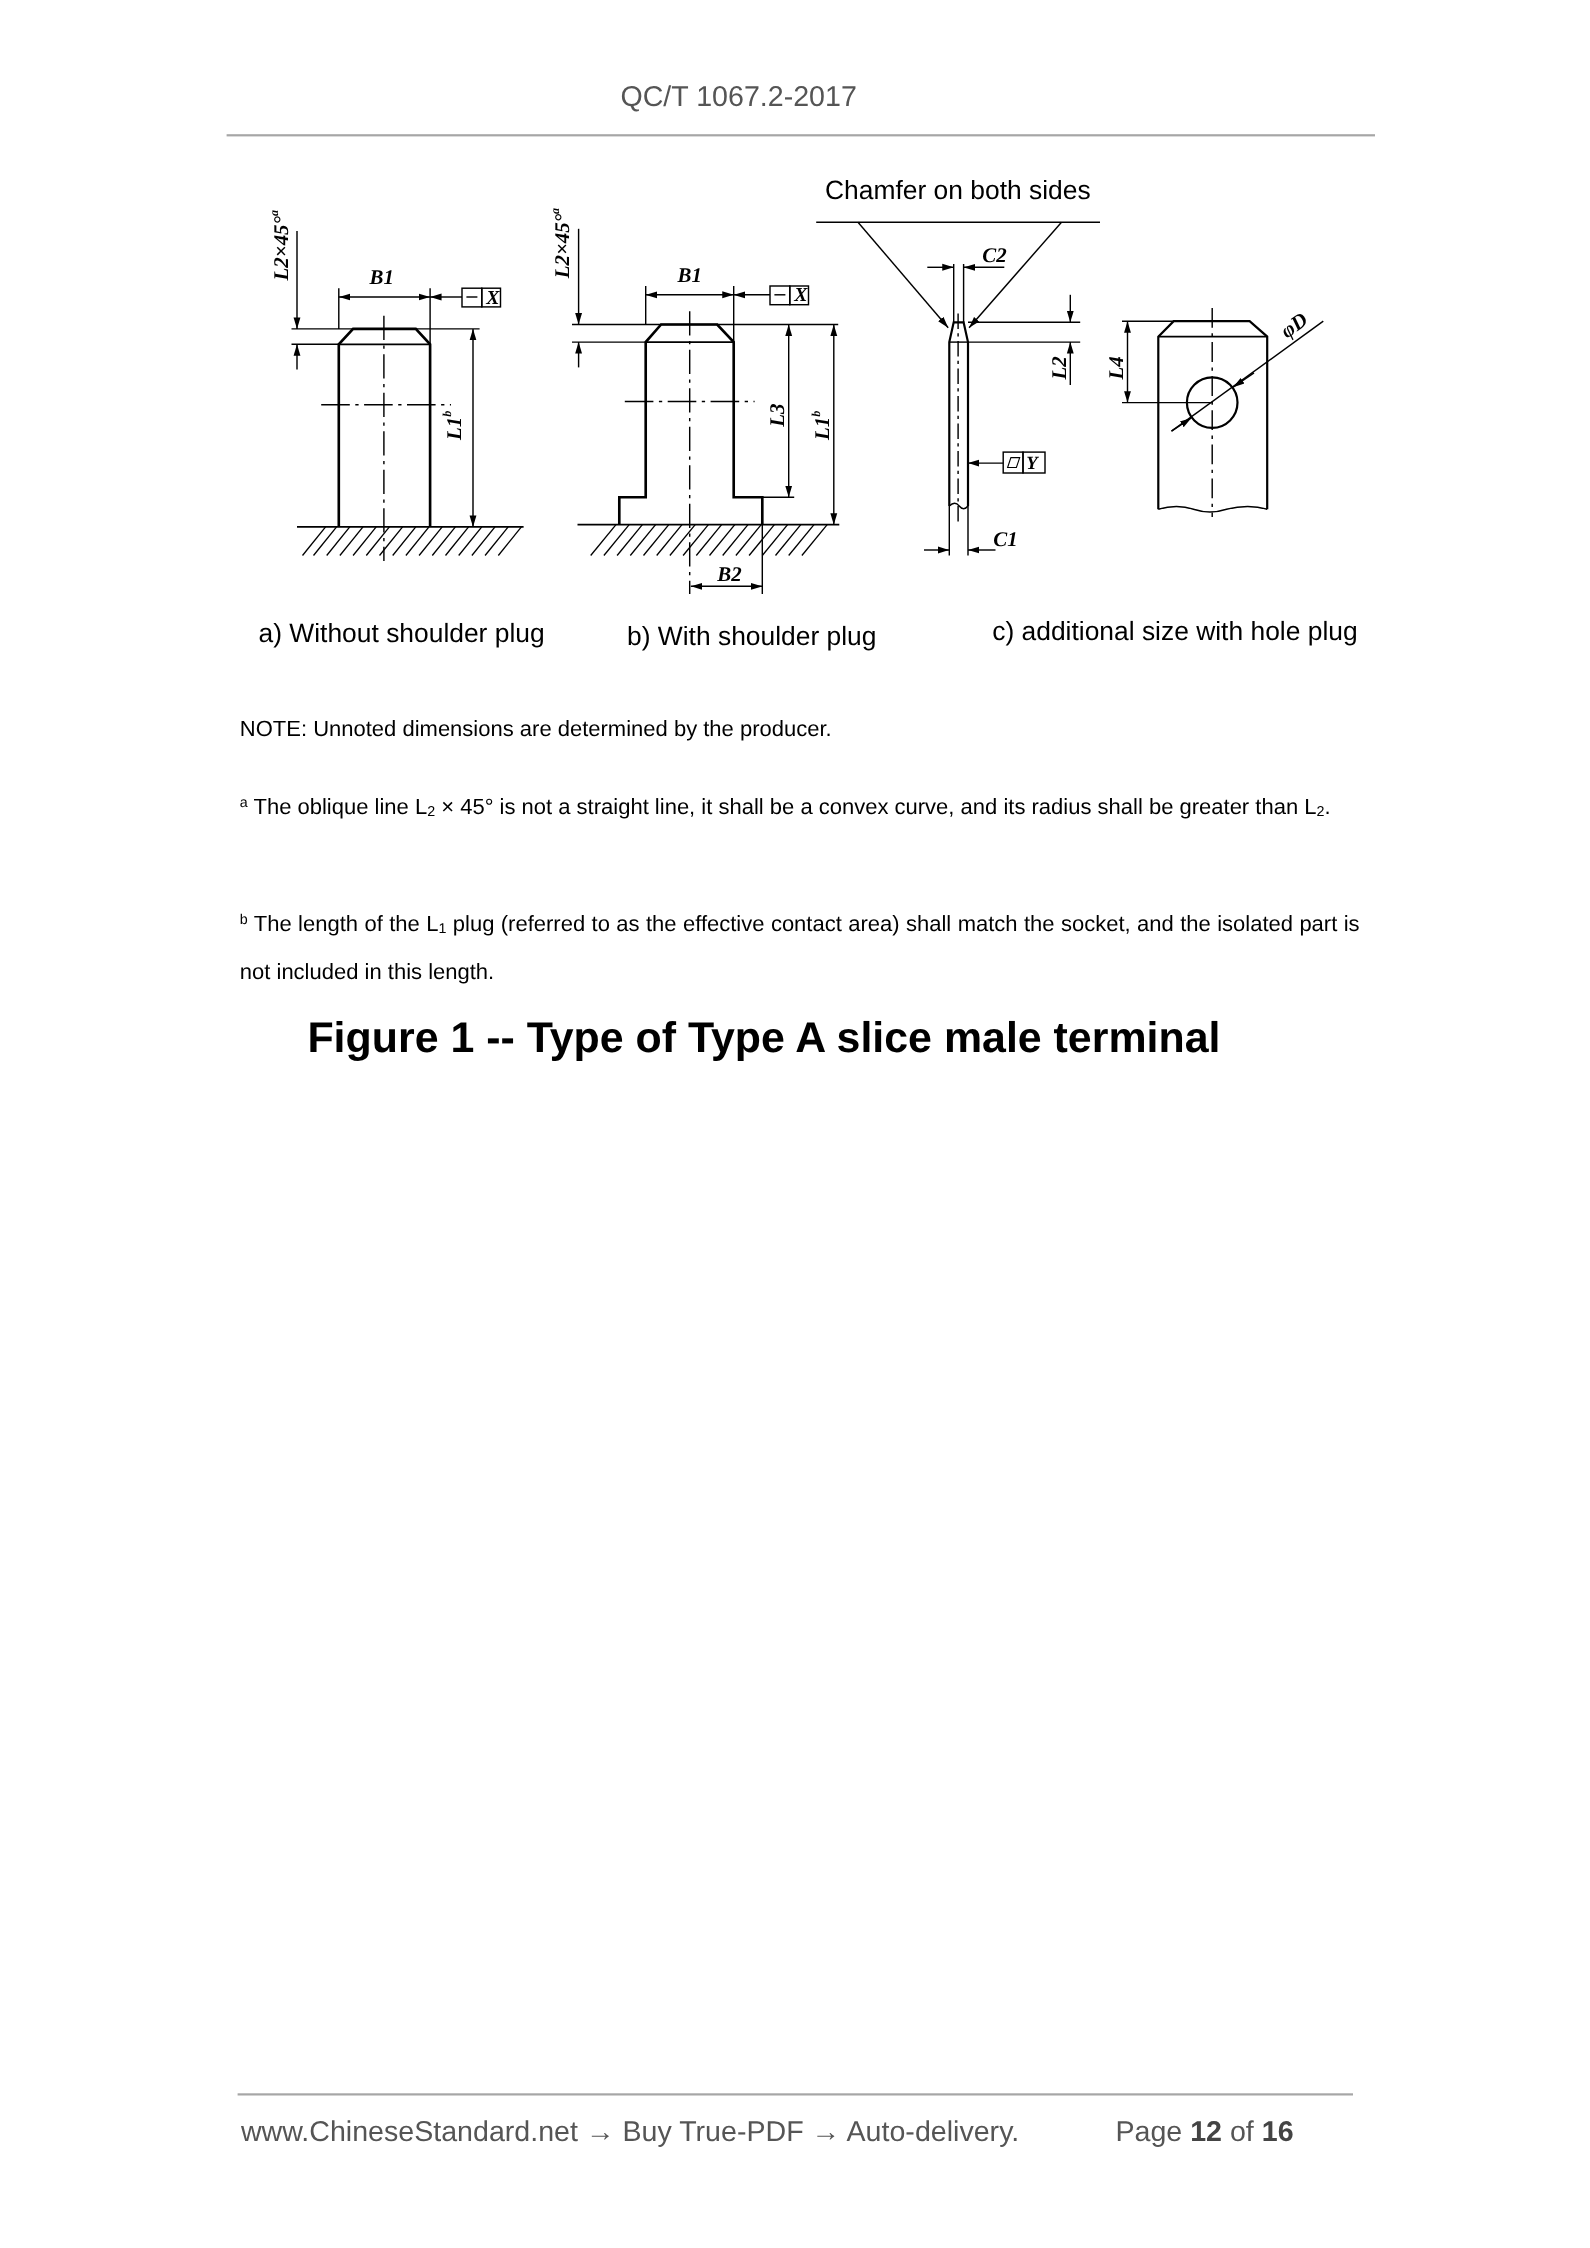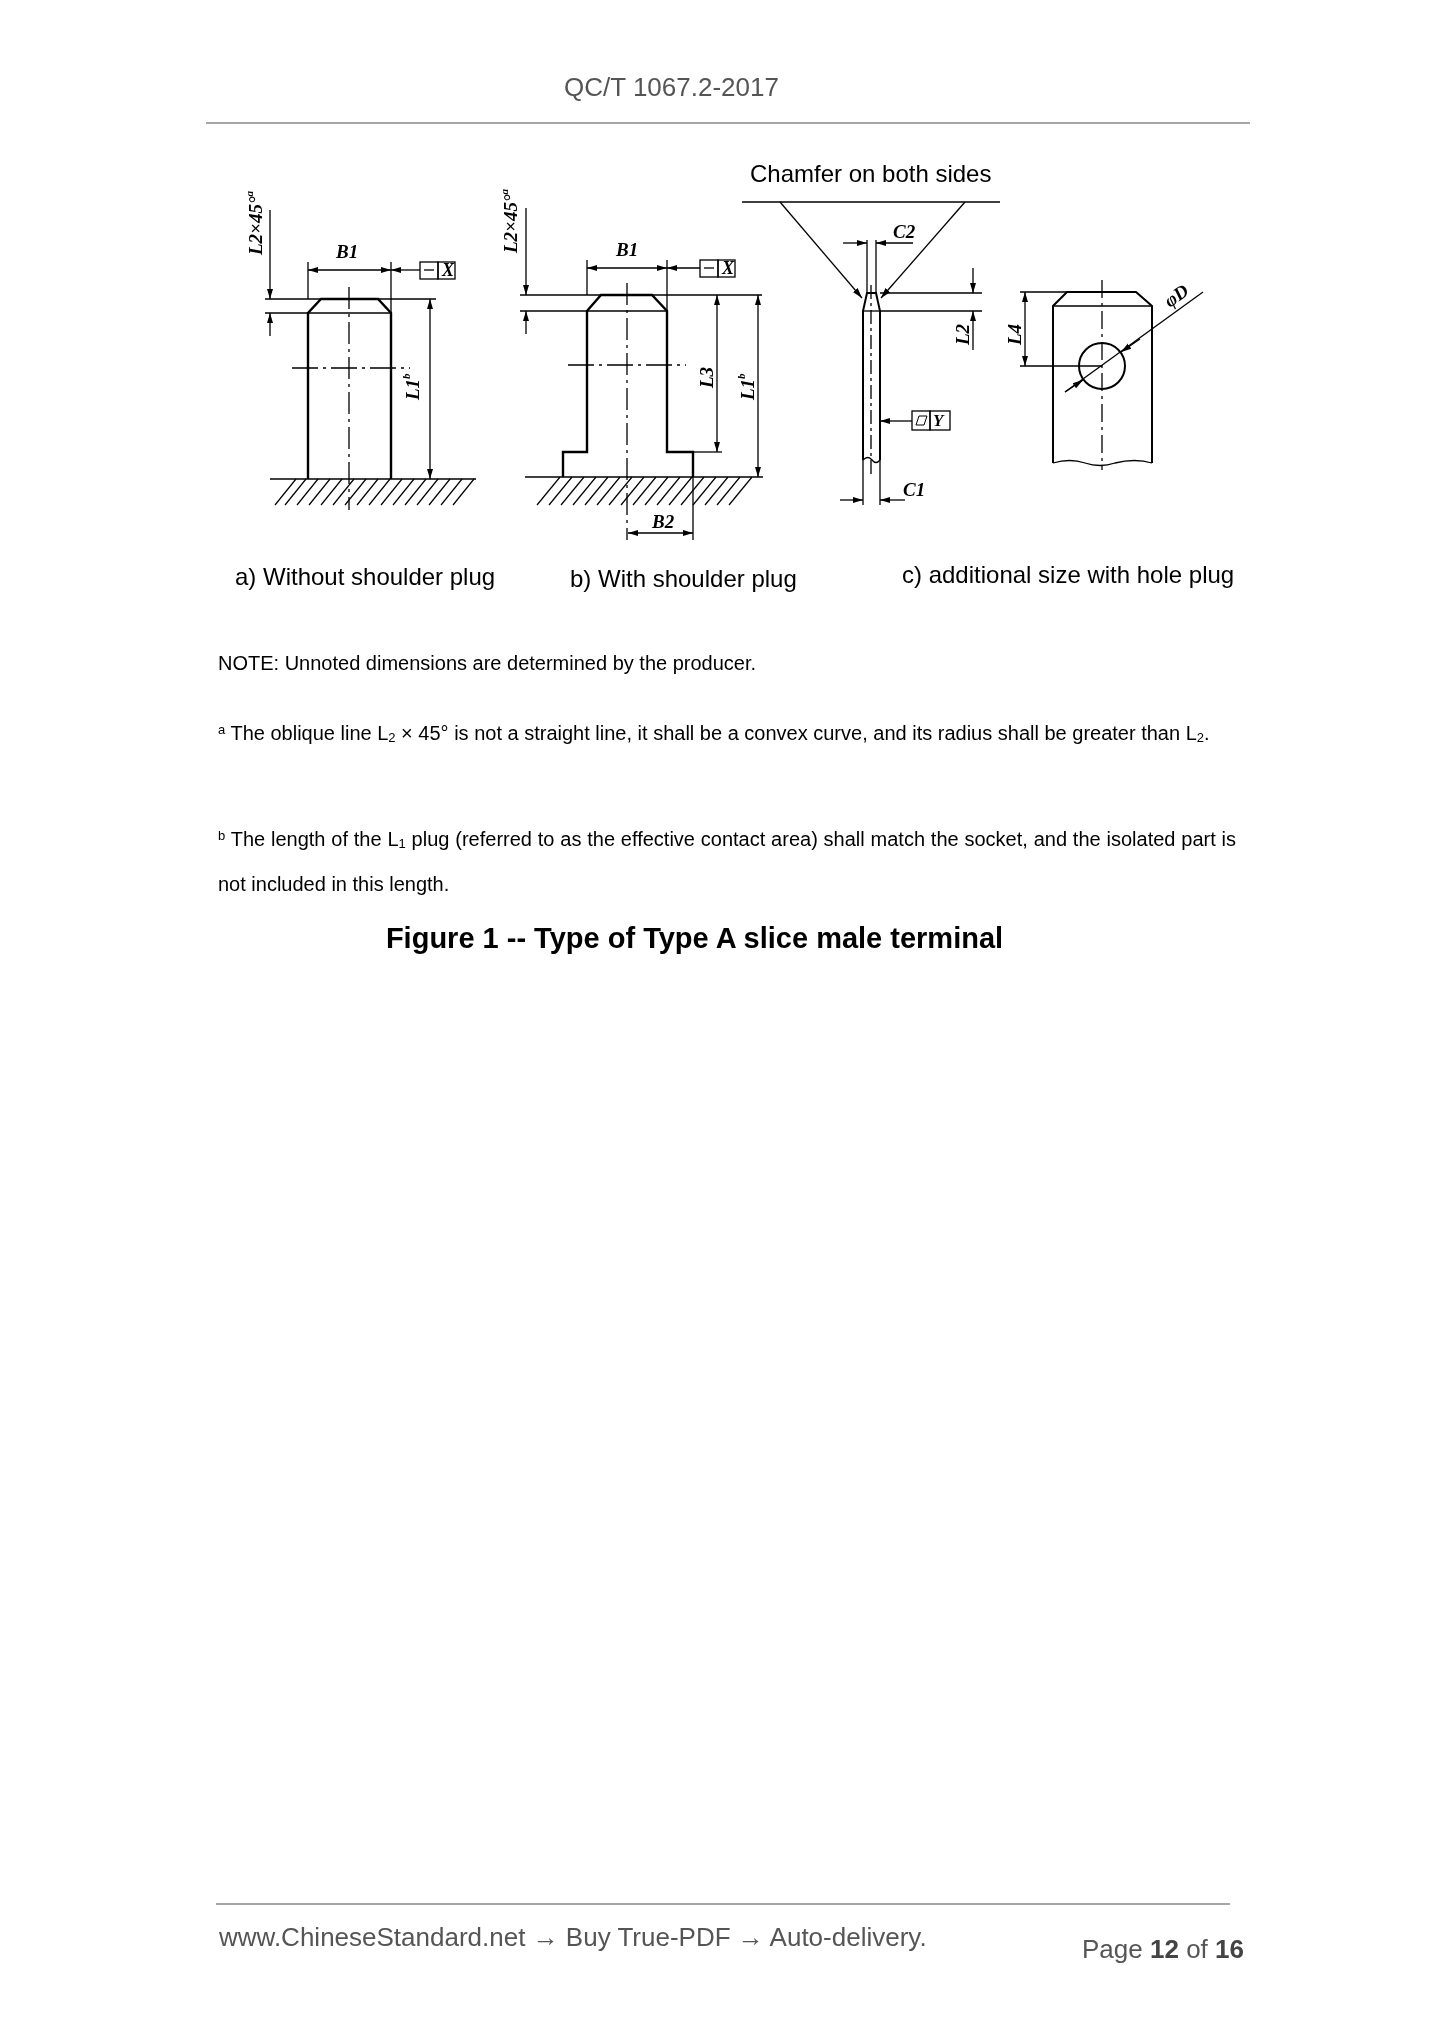--- a/index.html
+++ b/index.html
@@ -7,21 +7,21 @@
          font-family:"Liberation Sans", sans-serif; color:#000; }
   .abs { position:absolute; }
   .header-title { left:0; width:1343px; top:72px; text-align:center; font-size:26px; color:#555; }
   .rule { background:#a6a6a6; height:2px; }
   .fig { left:0; top:0; width:1445px; height:620px; }
   .caption { font-size:24px; color:#000; white-space:nowrap; }
   .chamfer-label { font-size:24px; white-space:nowrap; }
   .note { font-size:20px; line-height:40px; left:218px; width:1018px; text-align:justify; }
   .note sup { font-size:13px; vertical-align:6px; }
   .note sub { font-size:13px; vertical-align:-2px; }
-  .fig-title { left:0; width:1389px; top:922px; text-align:center; font-size:29px; font-weight:bold; }
+  .fig-title { left:0; width:1389px; top:922px; text-align:center; font-size:39px; font-weight:bold; }
   .footer { top:1922px; font-size:26px; color:#555; white-space:nowrap; }
   .footer a { color:#555; }
   .footer b { color:#444; }
   svg text { font-family:"Liberation Serif", serif; font-style:italic; font-weight:bold; }
 </style>
 </head>
 <body>
 
 <div class="abs header-title">QC/T 1067.2-2017</div>
 <div class="abs rule" style="left:206px; top:122px; width:1044px;"></div>
@@ -219,18 +219,18 @@
   <sup>b</sup>
   <span>The length of the L</span><sub>1</sub><span> plug (referred to as the effective contact area) shall match the socket, and the isolated part is not included in this length.</span>
 </div>
 
 <div class="abs fig-title">Figure 1 -- Type of Type A slice male terminal</div>
 
 <div class="abs rule" style="left:216px; top:1903px; width:1014px;"></div>
 <div class="abs footer" style="left:219px;">
   <a>www.ChineseStandard.net</a><span> → Buy True-PDF → Auto-delivery.</span>
 </div>
-<div class="abs footer" style="left:1082px;margin-top:12px;">
+<div class="abs footer" style="left:1014px;">
   <span>Page</span>
   <b>12</b>
   <span>of</span>
   <b>16</b>
 </div>
 
 </body></html>

